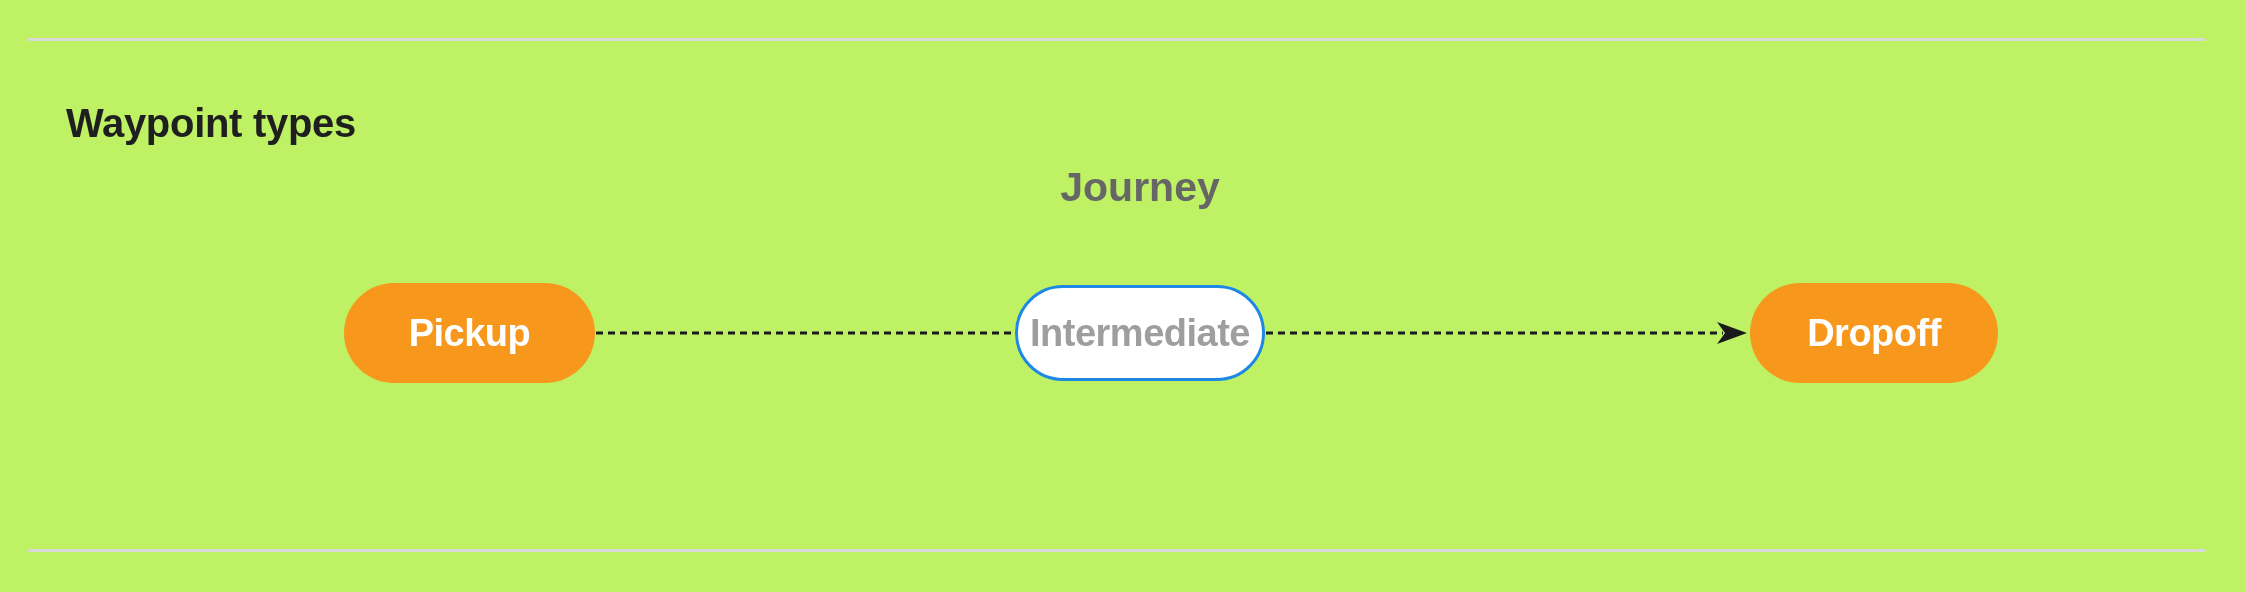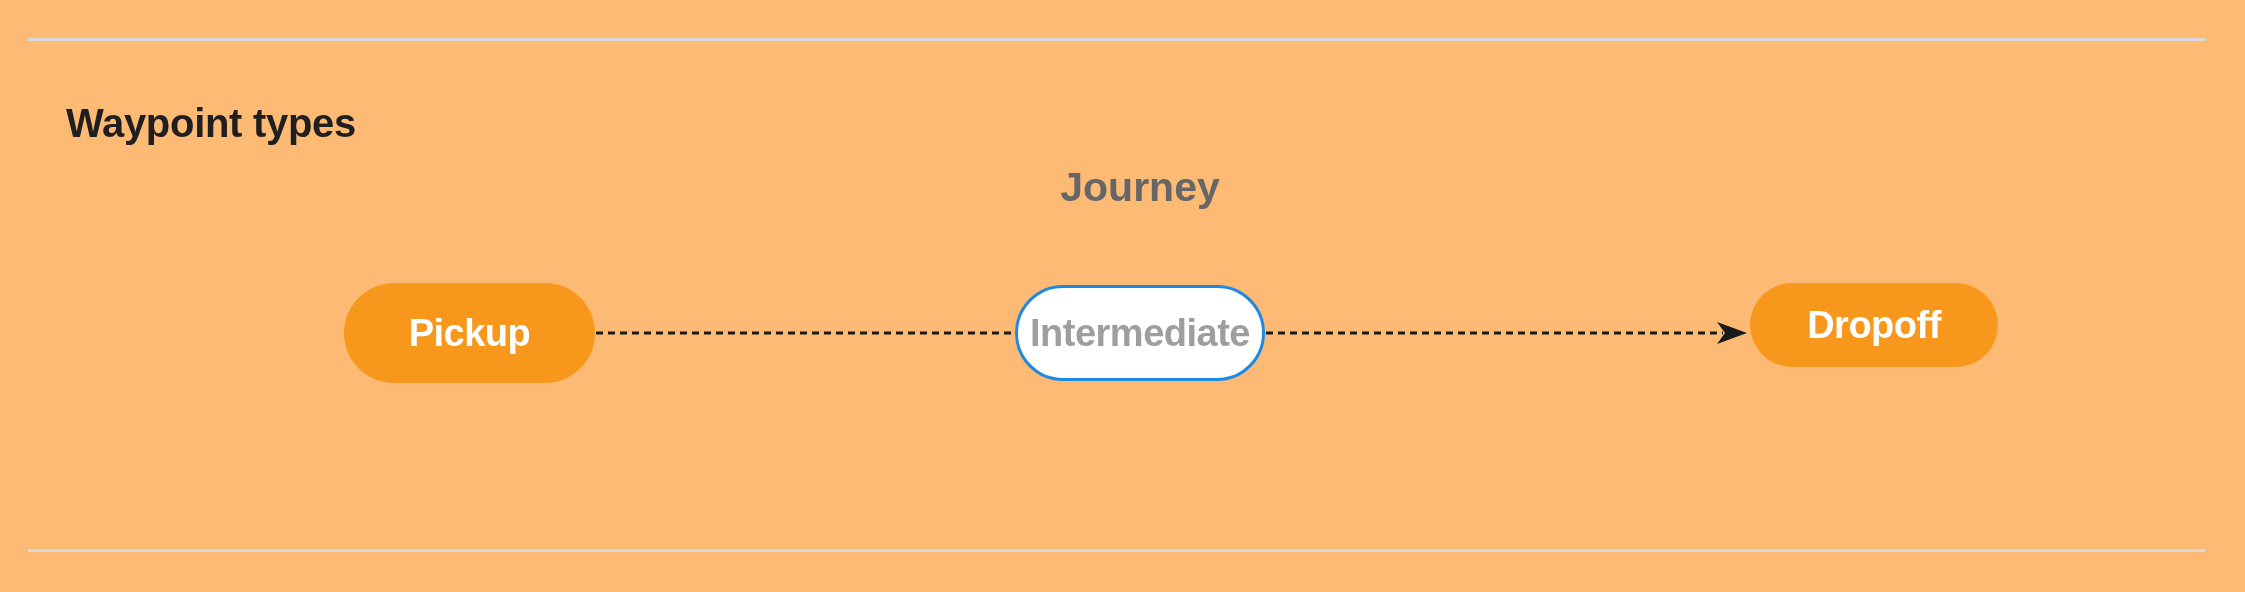--- a/index.html
+++ b/index.html
@@ -5,21 +5,21 @@
   html, body {
     margin: 0;
     padding: 0;
     background: #ffffff;
     font-family: "Liberation Sans", sans-serif;
   }
   .stage {
     position: relative;
     width: 2245px;
     height: 592px;
-    background: #fdba74;
+    background: #bef264;
     overflow: hidden;
   }
   .divider {
     position: absolute;
     left: 28px;
     width: 2177px;
     height: 3px;
     background: #d9d9d9;
   }
   .divider.top { top: 38px; }
@@ -69,21 +69,21 @@
     border-radius: 50px;
   }
   .node.intermediate {
     background: #ffffff;
     color: #9e9e9e;
     border: 3.5px solid #1E88E5;
     border-radius: 48px;
   }
   .node.pickup   { left: 344px;  top: 283px; width: 251px; height: 100px; }
   .node.middle   { left: 1015px; top: 285px; width: 250px; height: 96px; }
-  .node.dropoff  { left: 1750px; top: 283px; width: 248px; height: 84px; text-align: right; }
+  .node.dropoff  { left: 1750px; top: 283px; width: 248px; height: 100px; text-align: right; }
 </style>
 </head>
 <body>
 
 <div class="stage">
 
   <div class="divider top"></div>
 
   <h2 class="section-title">Waypoint types</h2>
 

